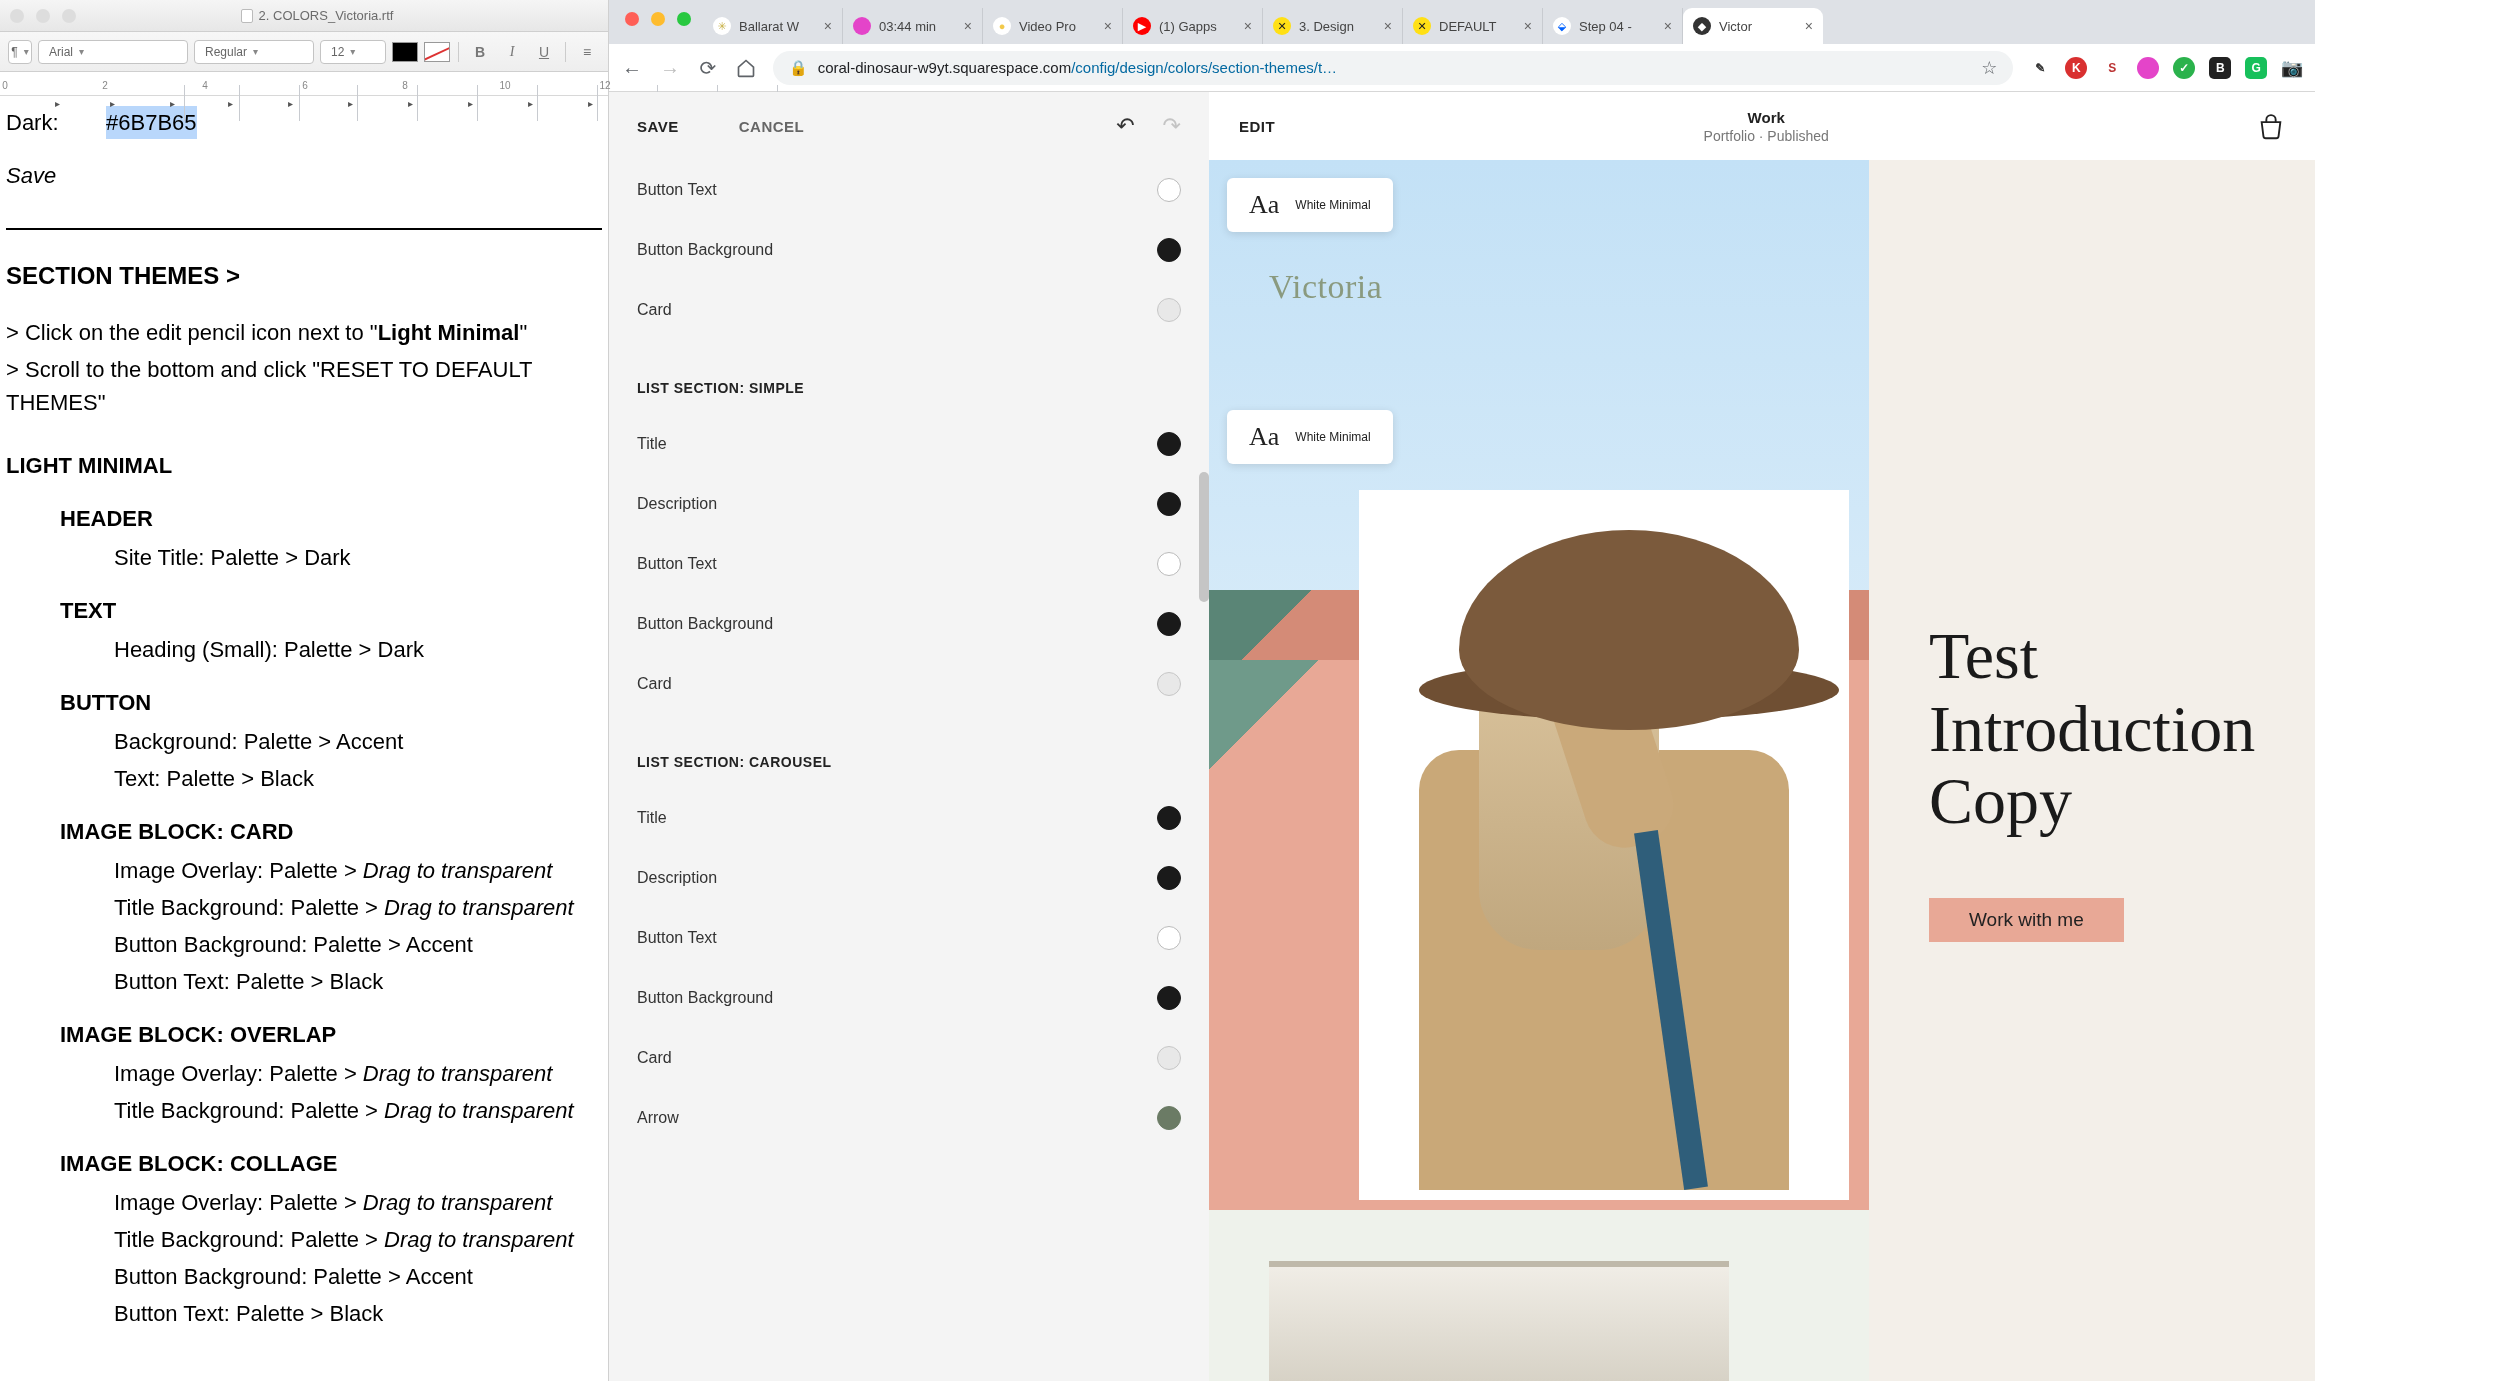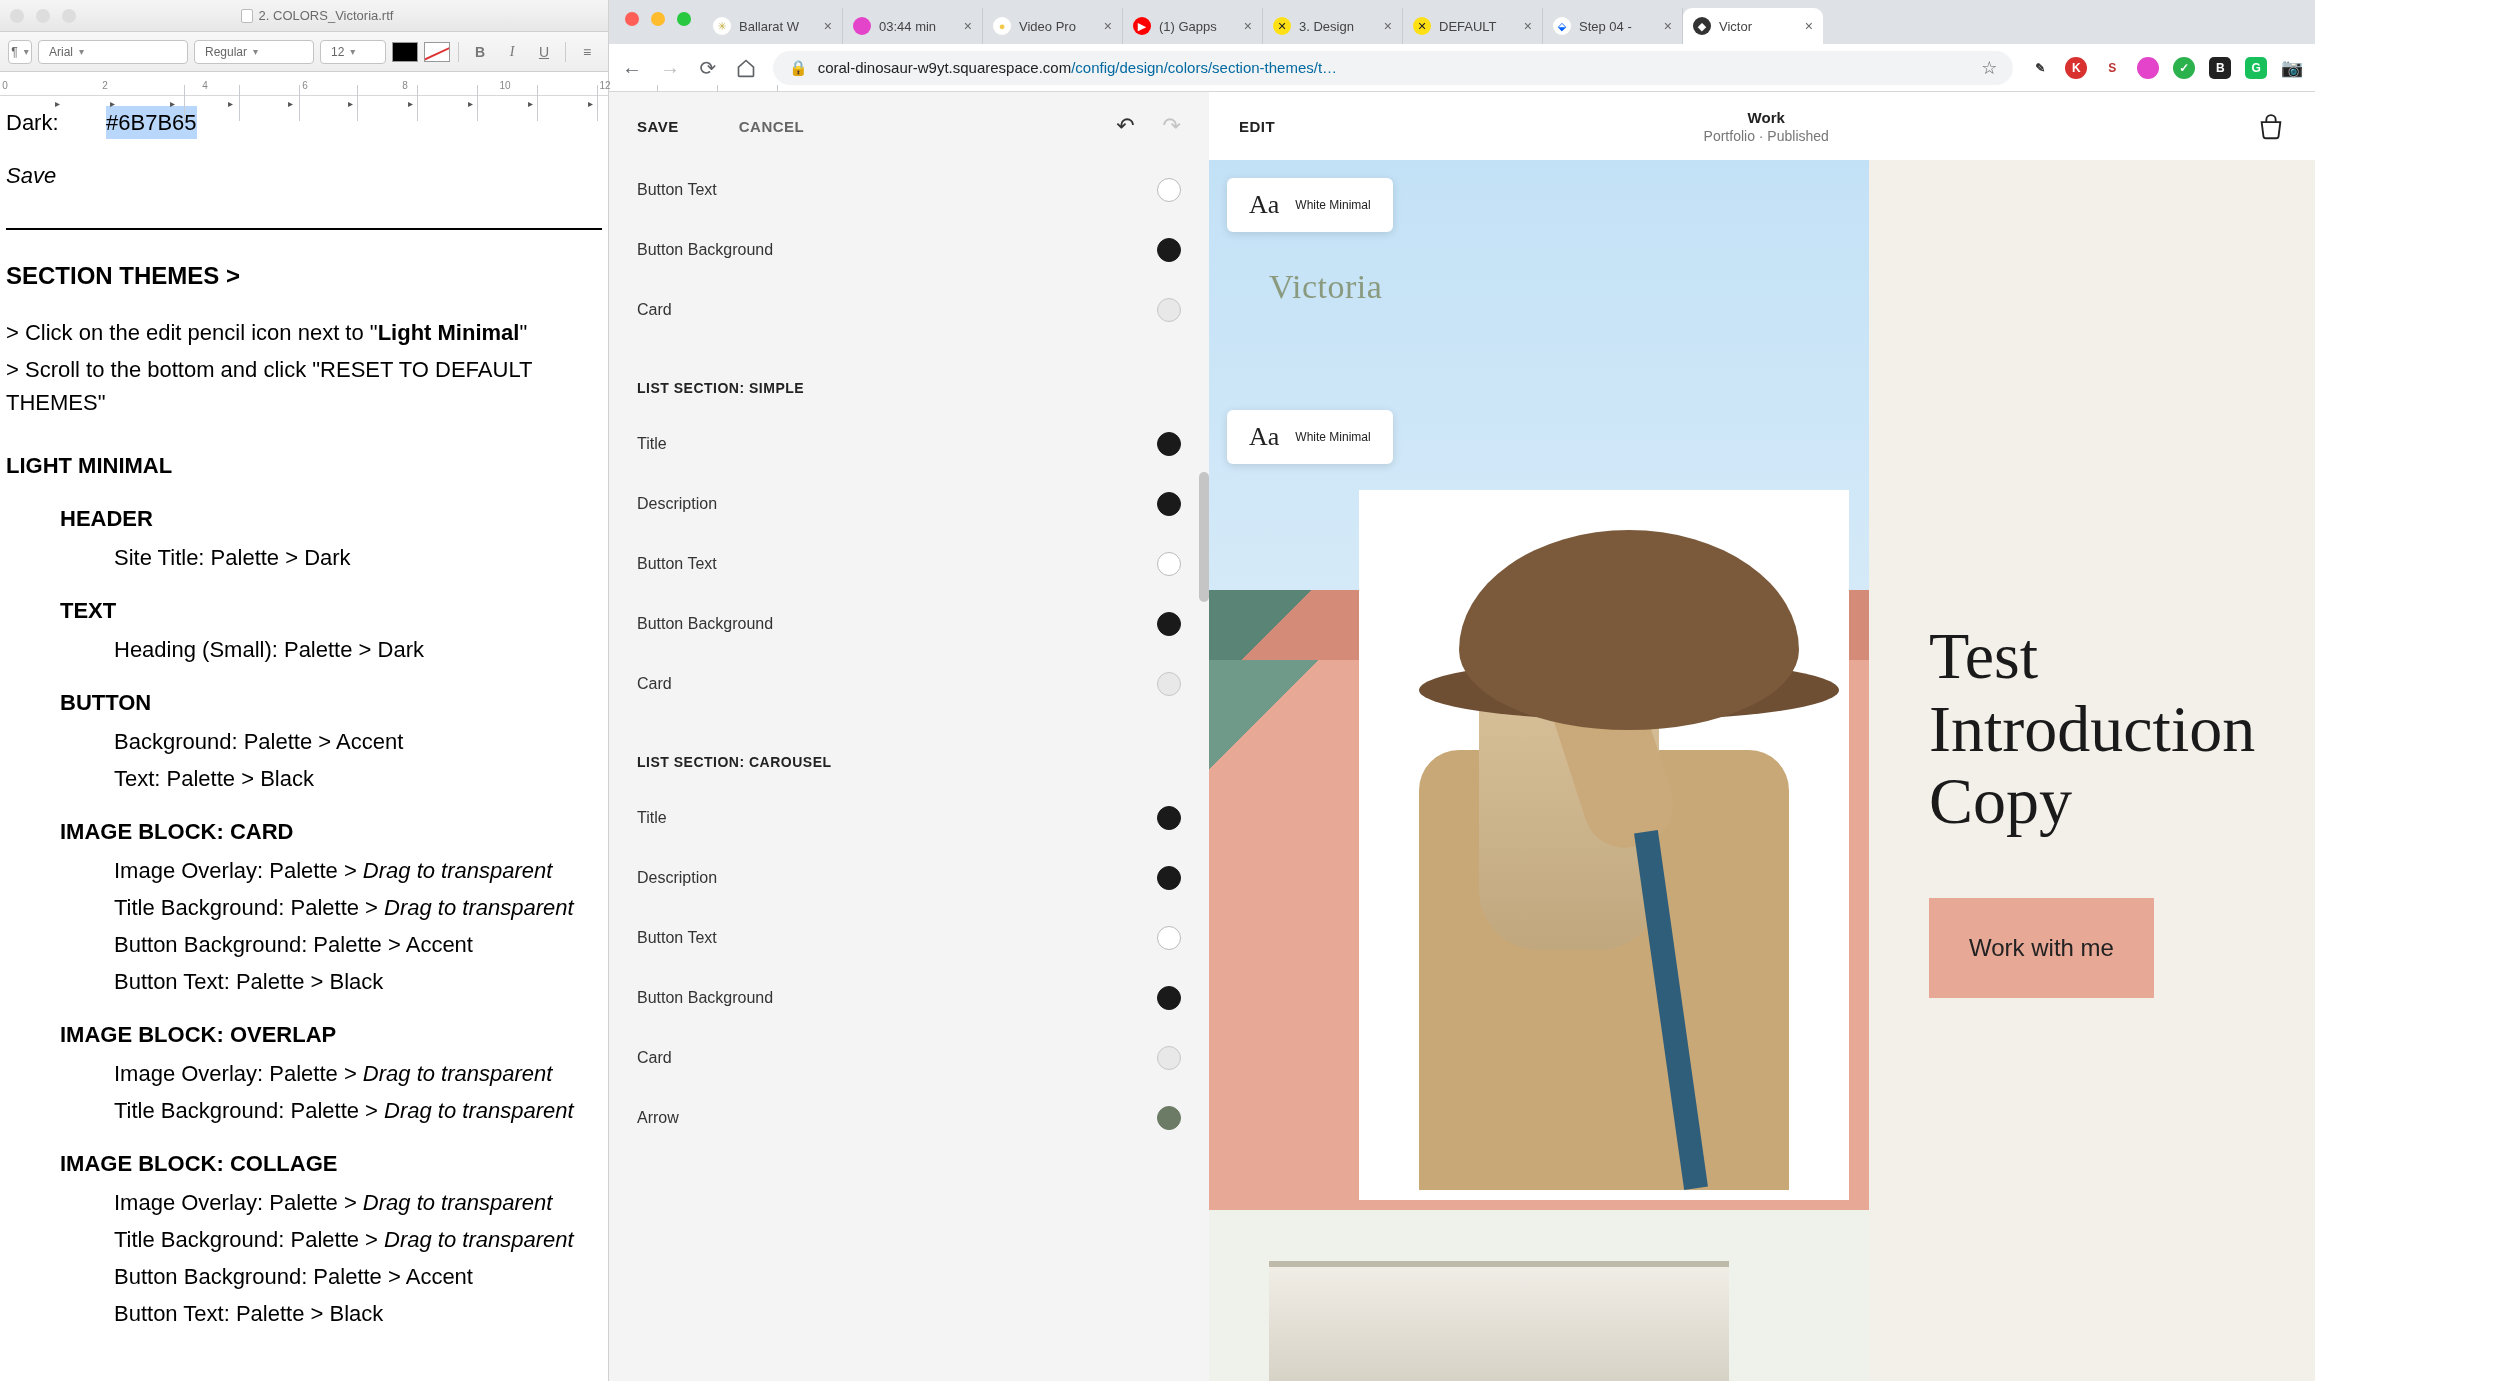--- a/index.html
+++ b/index.html
@@ -110,21 +110,21 @@
 .person .coat{position:absolute;inset:0;background:#fff;}
 .person .body{position:absolute;left:60px;top:260px;width:370px;height:440px;background:#c9a878;border-radius:40px 40px 0 0;}
 .person .arm{position:absolute;left:200px;top:120px;width:90px;height:240px;background:#caa97a;border-radius:40px;transform:rotate(-18deg);}
 .person .hair{position:absolute;left:120px;top:200px;width:180px;height:260px;background:linear-gradient(#d7c099,#c0a77e);border-radius:0 0 60px 60px;}
 .person .hat{position:absolute;left:100px;top:40px;width:340px;height:200px;background:#7b5a3c;border-radius:50%/60% 60% 40% 40%;}
 .person .brim{position:absolute;left:60px;top:170px;width:420px;height:60px;background:#6f4f33;border-radius:50%;}
 .person .strap{position:absolute;left:300px;top:340px;width:24px;height:360px;background:#2f5e7a;transform:rotate(-8deg);}
 
 .pv-right{flex:1;background:#f3efe9;padding:460px 60px 0 60px;}
 .pv-right h1{font-family:'Caslon','Times New Roman',Georgia,serif;font-size:66px;line-height:1.1;font-weight:400;color:#1a1a1a;margin-bottom:60px;}
-.cta{display:inline-block;background:#e8a896;color:#222;padding:36px 40px;font-size:24px;font-weight:500;}
+.cta{display:inline-block;background:#e8a896;color:#222;padding:11px 40px;font-size:19px;font-weight:500;}
 
 svg{display:block;}
 </style>
 </head>
 <body>
 
 <div class="screen">
 
 <div class="textedit">
   <div class="te-titlebar">

